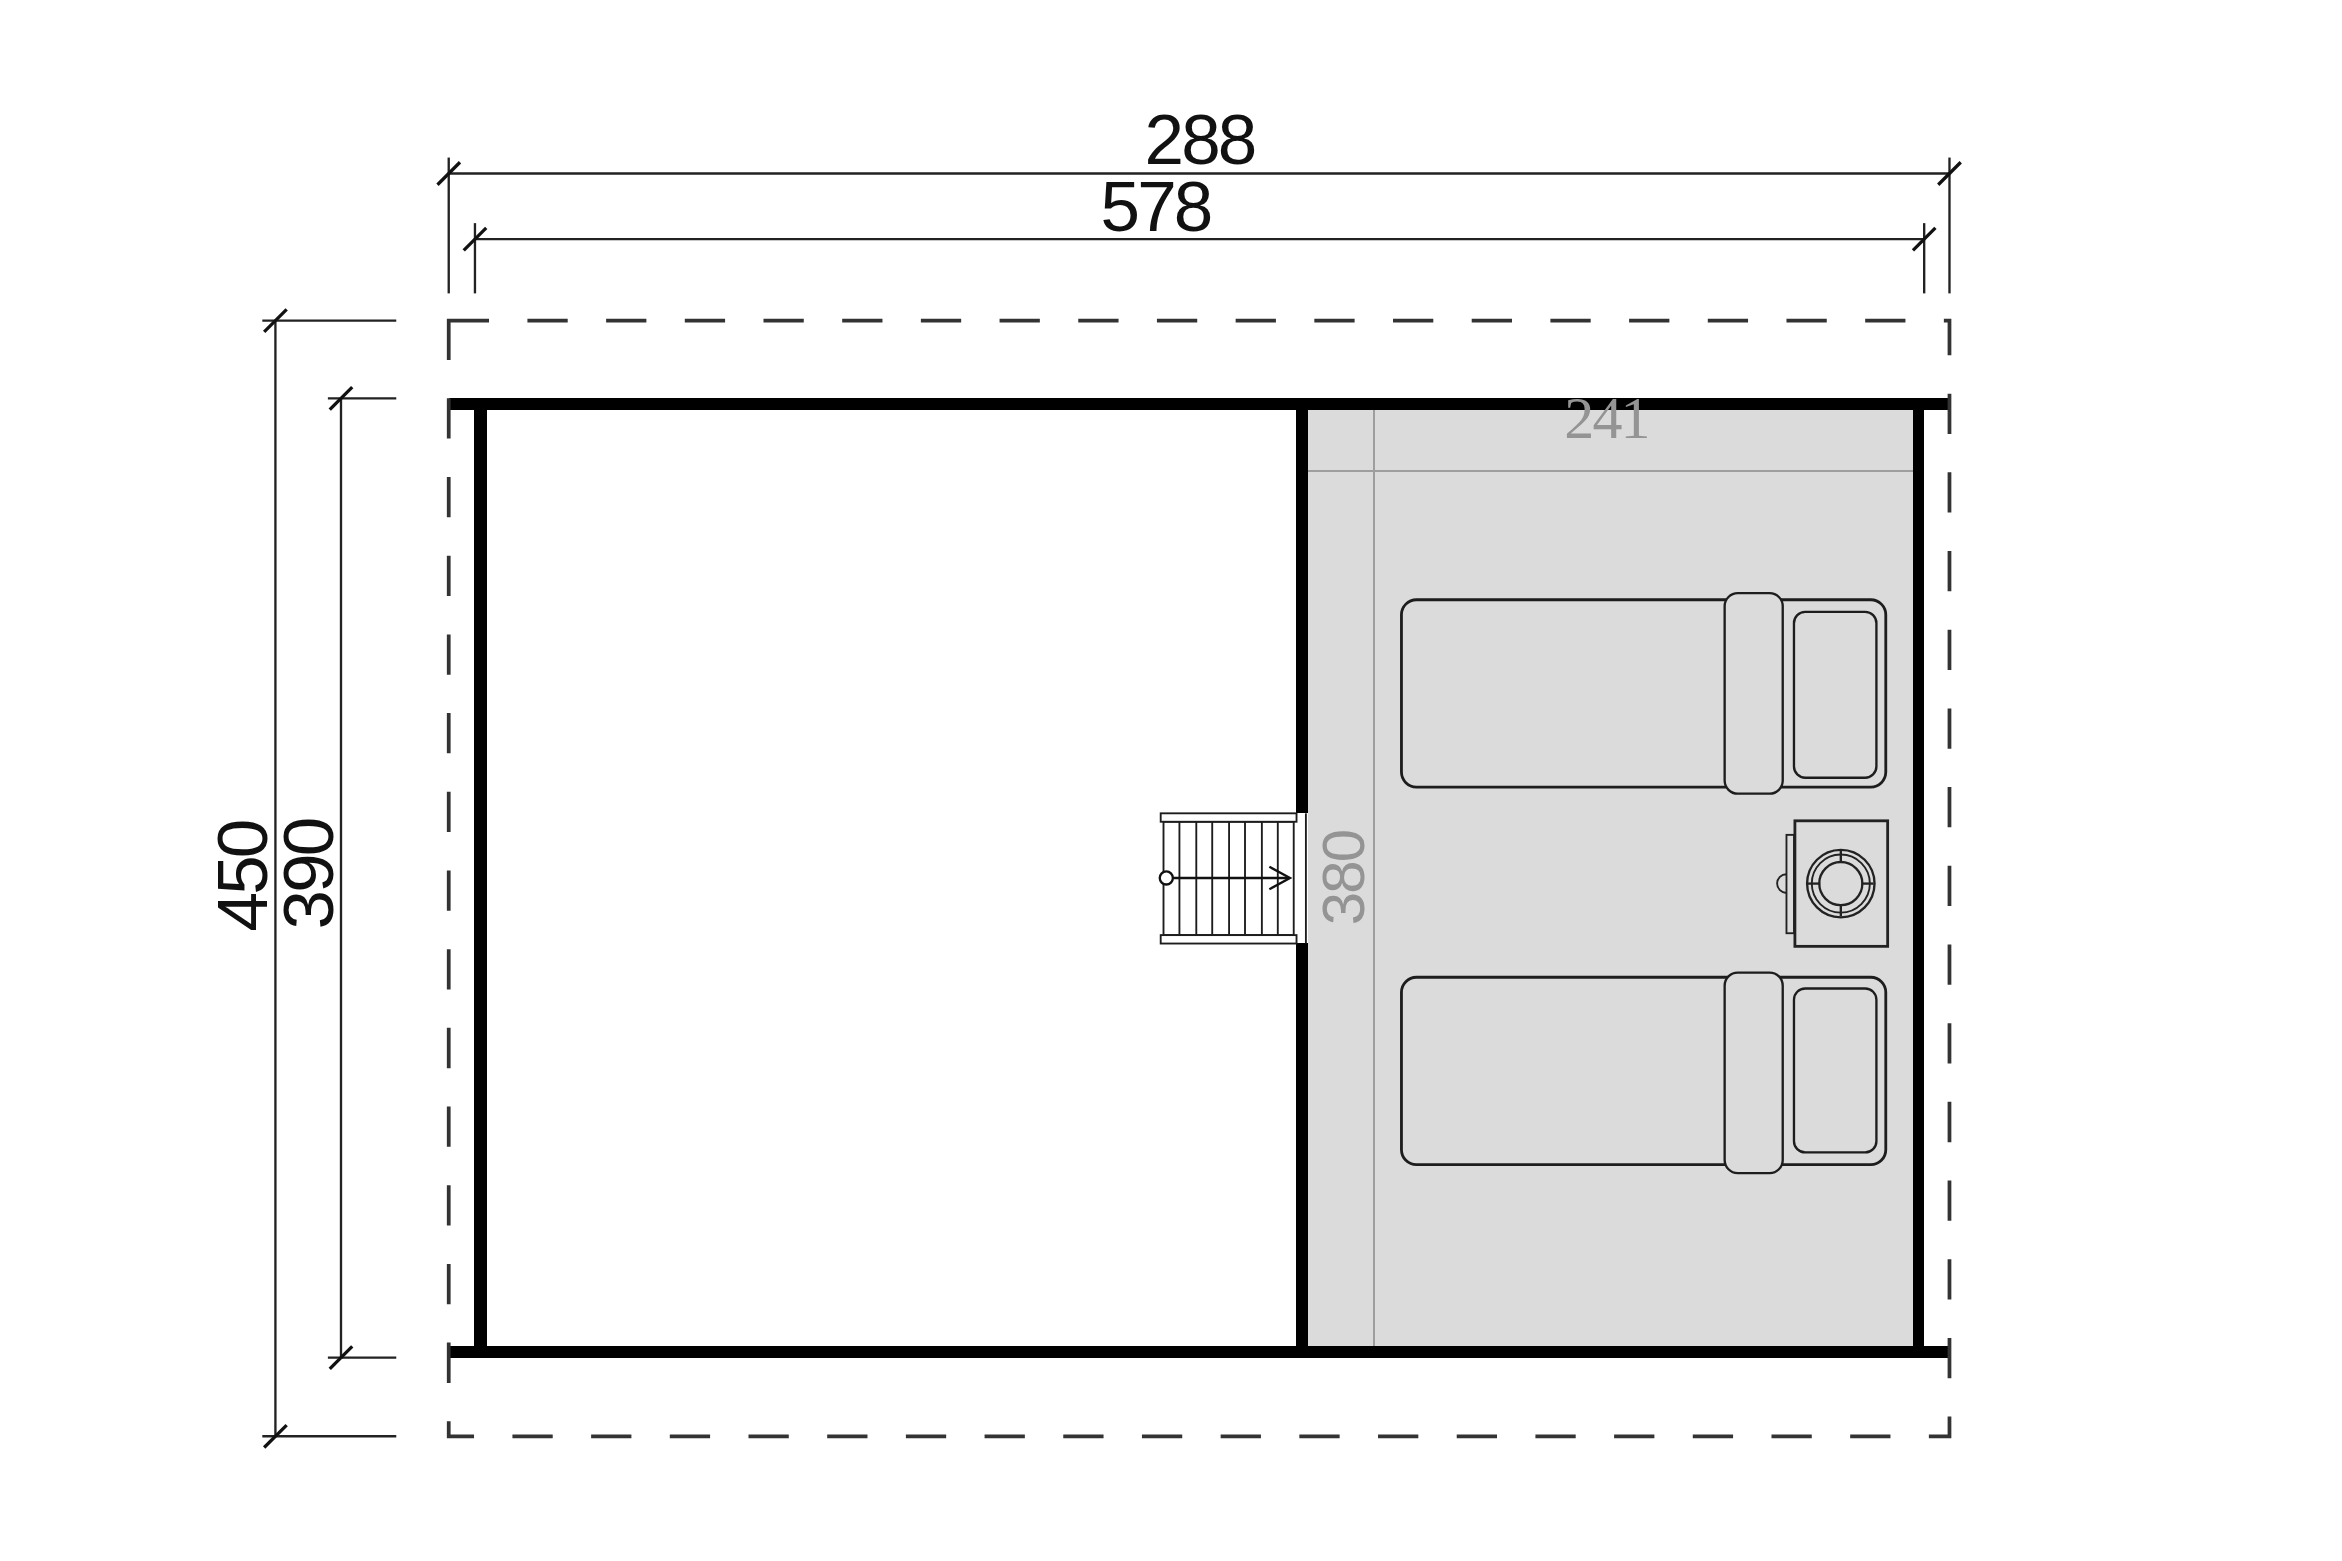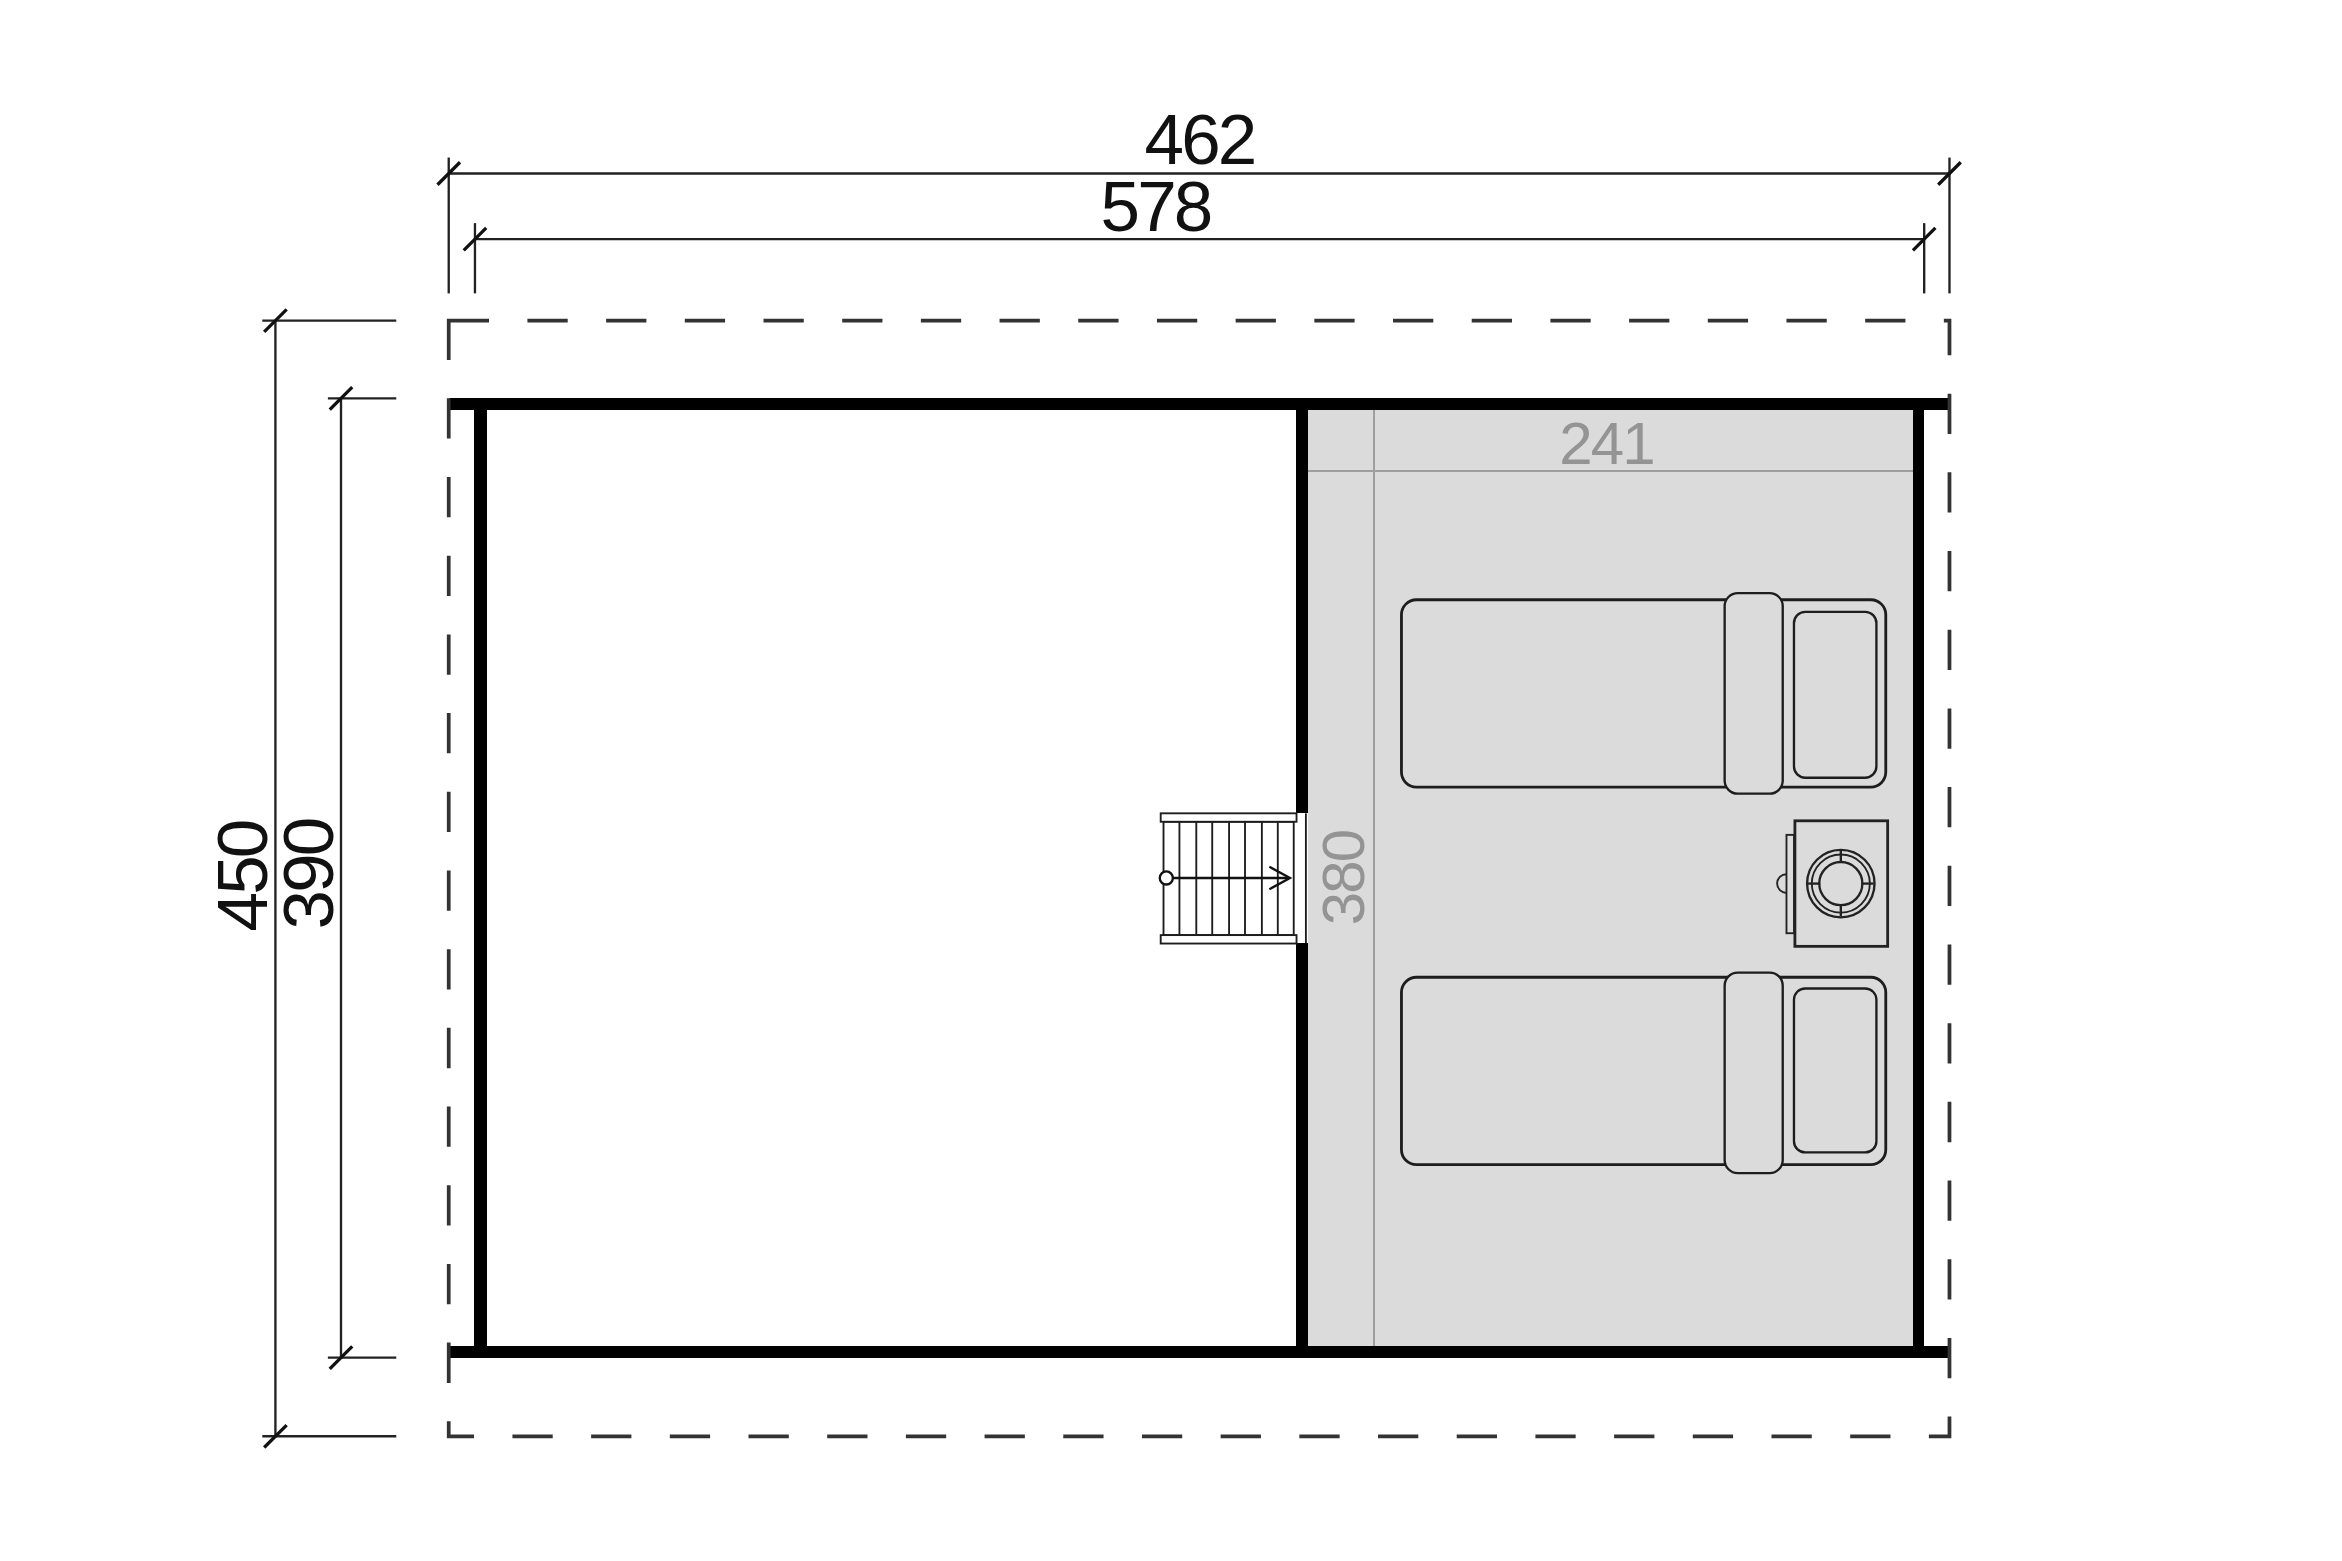--- a/index.html
+++ b/index.html
@@ -116,21 +116,21 @@
         <circle cx="1965" cy="943" r="31" fill="none" stroke="#222222" stroke-width="2"></circle>
         <circle cx="1965" cy="943" r="23" fill="none" stroke="#222222" stroke-width="2.5"></circle>
         <line x1="1965" y1="908" x2="1965" y2="921" stroke="#222222" stroke-width="2.5"></line>
         <line x1="1965" y1="965" x2="1965" y2="978" stroke="#222222" stroke-width="2.5"></line>
         <line x1="1930" y1="943" x2="1943" y2="943" stroke="#222222" stroke-width="2.5"></line>
         <line x1="1987" y1="943" x2="2000" y2="943" stroke="#222222" stroke-width="2.5"></line>
       </g>
     </g>
   </svg>
 
-  <div class="dim-label" style="left:1106px;top:104px;width:187px;">462</div>
+  <div class="dim-label" style="left:1106px;top:104px;width:187px;">288</div>
   <div class="dim-label" style="left:1062px;top:171px;width:187px;">578</div>
   <div class="dim-label rot" style="left:149px;top:841px;width:187px;">450</div>
   <div class="dim-label rot" style="left:215px;top:839px;width:187px;">390</div>
-  <div class="innerdim-label" style="left:1513px;top:414px;width:187px;">241</div>
+  <div class="innerdim-label" style="left:1513px;top:388px;width:187px;font-family:Liberation Serif, serif;">241</div>
   <div class="innerdim-label rot" style="left:1250px;top:848px;width:187px;">380</div>
 
 </div>
 
 
 </body></html>

